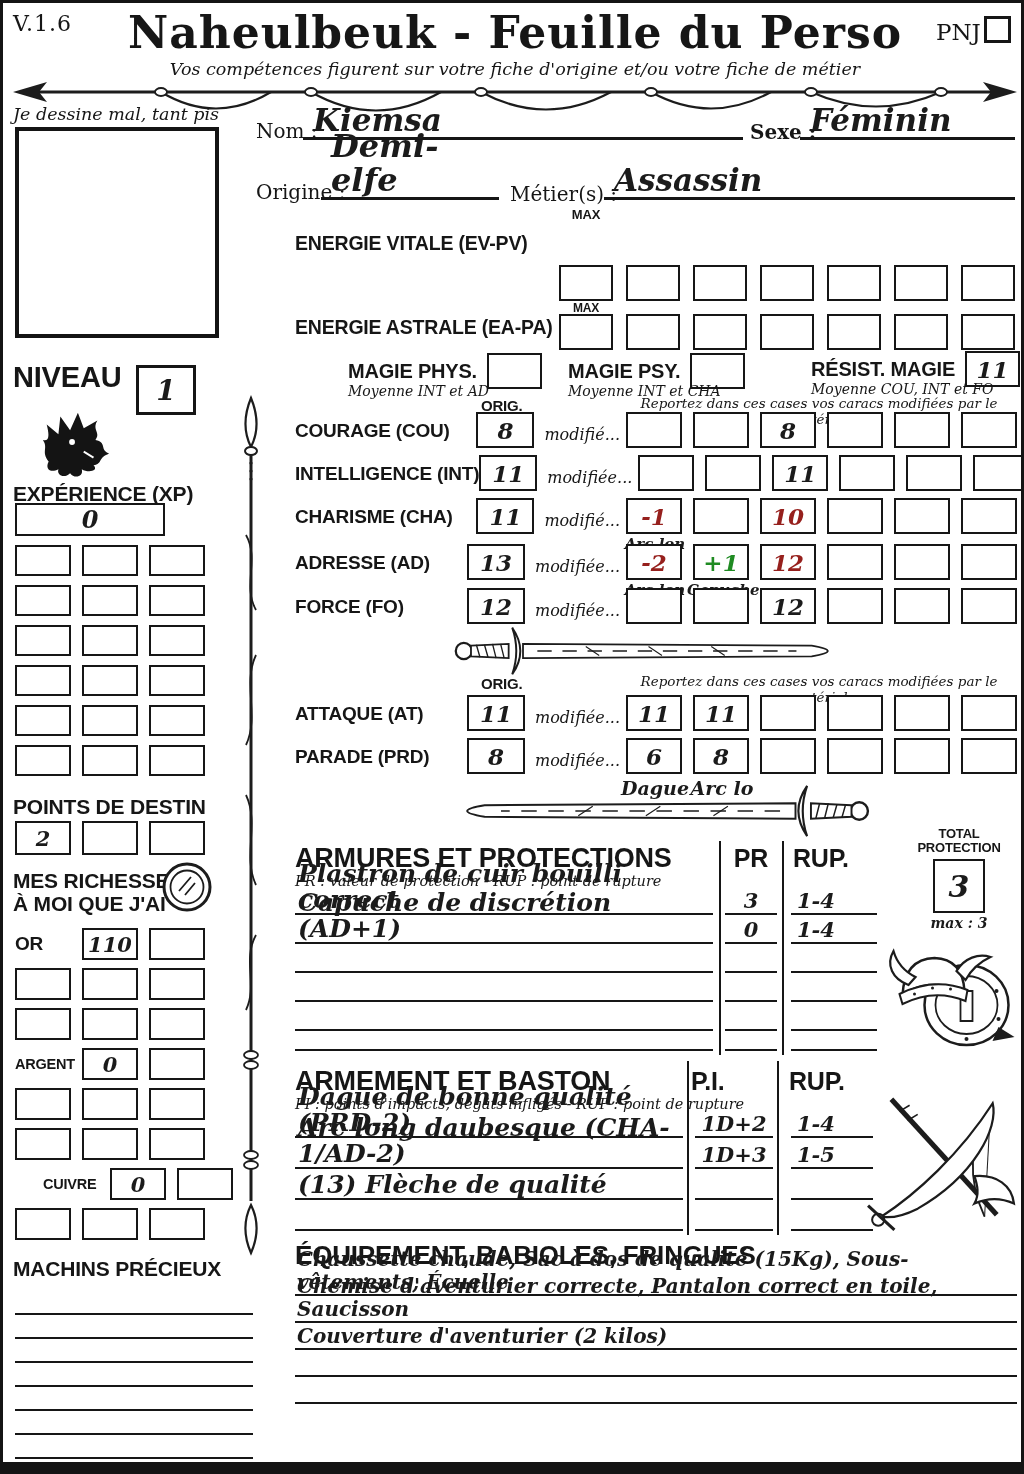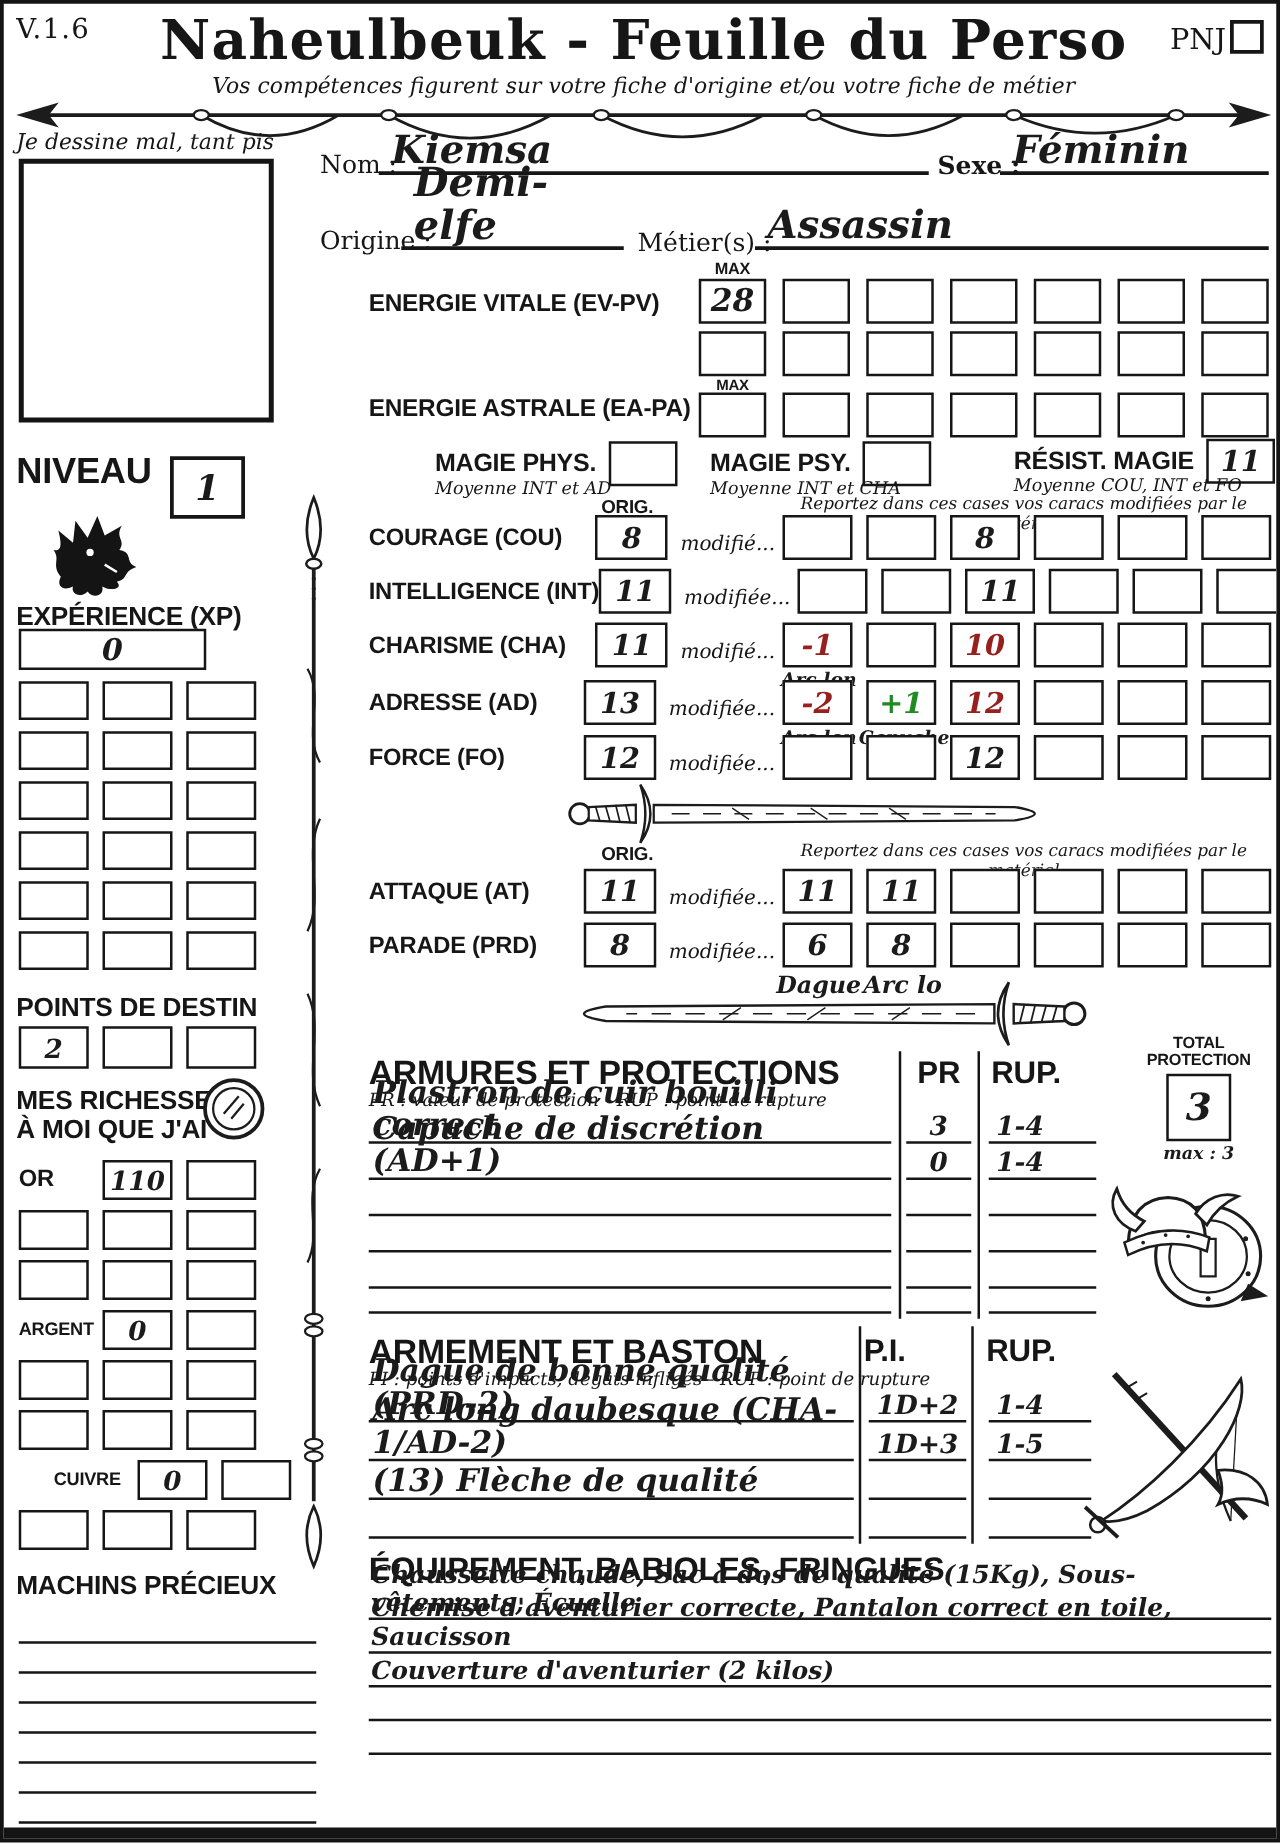--- a/index.html
+++ b/index.html
@@ -233,31 +233,20 @@
   <div class="abs field" style="left:318px;top:158px;width:178px;height:39px;justify-content:center;">
       <b class="hw" style="font-size:32px;line-height:34px;">Demi-elfe</b>
     </div>
   <div class="abs sf" style="left:507px;top:179px;font-size:20px;">Métier(s) :</div>
   <div class="abs field" style="left:601px;top:160px;width:411px;height:37px;">
       <b class="hw" style="font-size:31px;line-height:33px;">Assassin</b>
     </div>
 
   <div class="abs hd" style="left:556px;top:204px;width:54px;text-align:center;font-size:13px;">MAX</div>
   <div class="abs hd" style="left:292px;top:229px;font-size:19.5px;">ENERGIE VITALE (EV-PV)</div>
-  <div class="abs evrow" style="left:556px;top:220px;">
-    <div class="box evb">
-        <b class="hw v25">28</b>
-      </div>
-    <div class="box evb"></div>
-      <div class="box evb"></div>
-    <div class="box evb"></div>
-      <div class="box evb"></div>
-    <div class="box evb"></div>
-      <div class="box evb"></div>
-  </div>
   <div class="abs evrow" style="left:556px;top:262px;">
     <div class="box evb"></div>
       <div class="box evb"></div>
     <div class="box evb"></div>
       <div class="box evb"></div>
     <div class="box evb"></div>
       <div class="box evb"></div>
     <div class="box evb"></div>
   </div>
   <div class="abs hd" style="left:556px;top:298px;width:54px;text-align:center;font-size:12px;">MAX</div>

